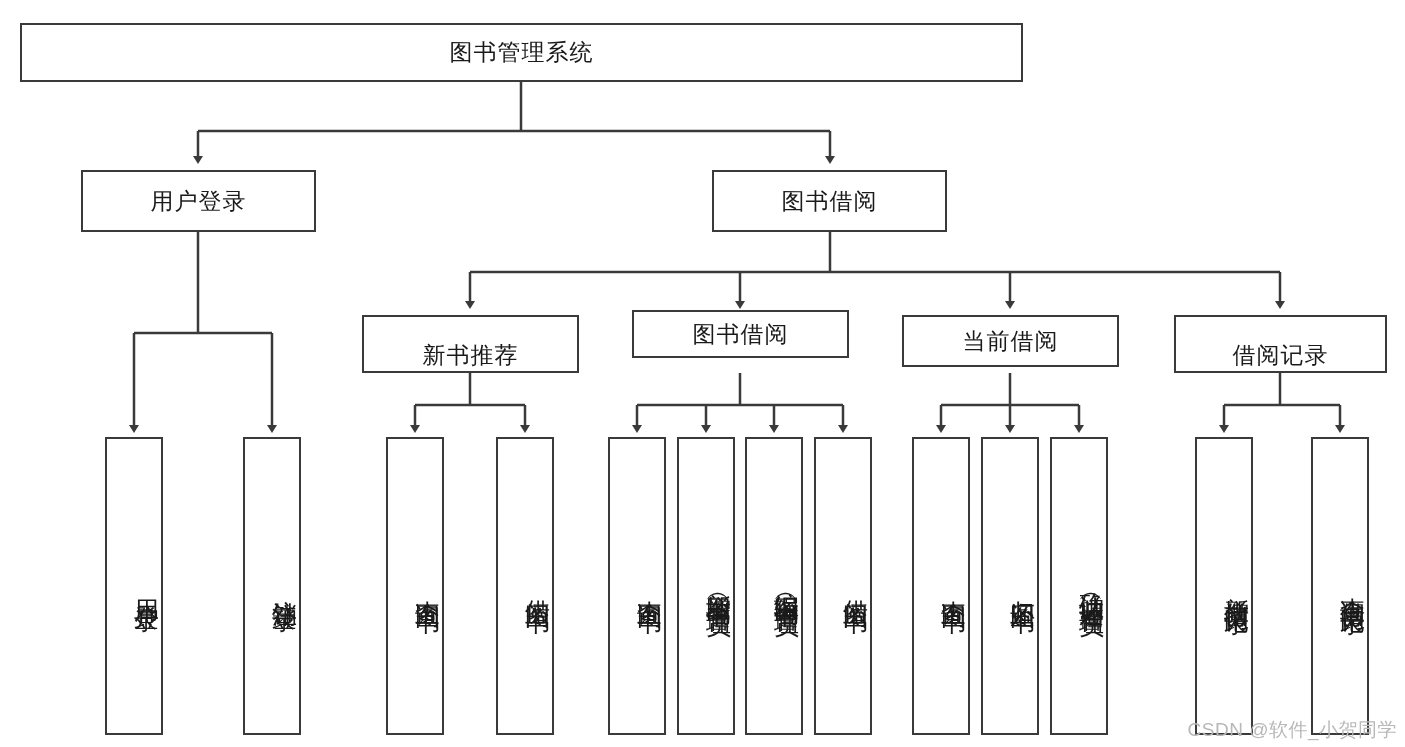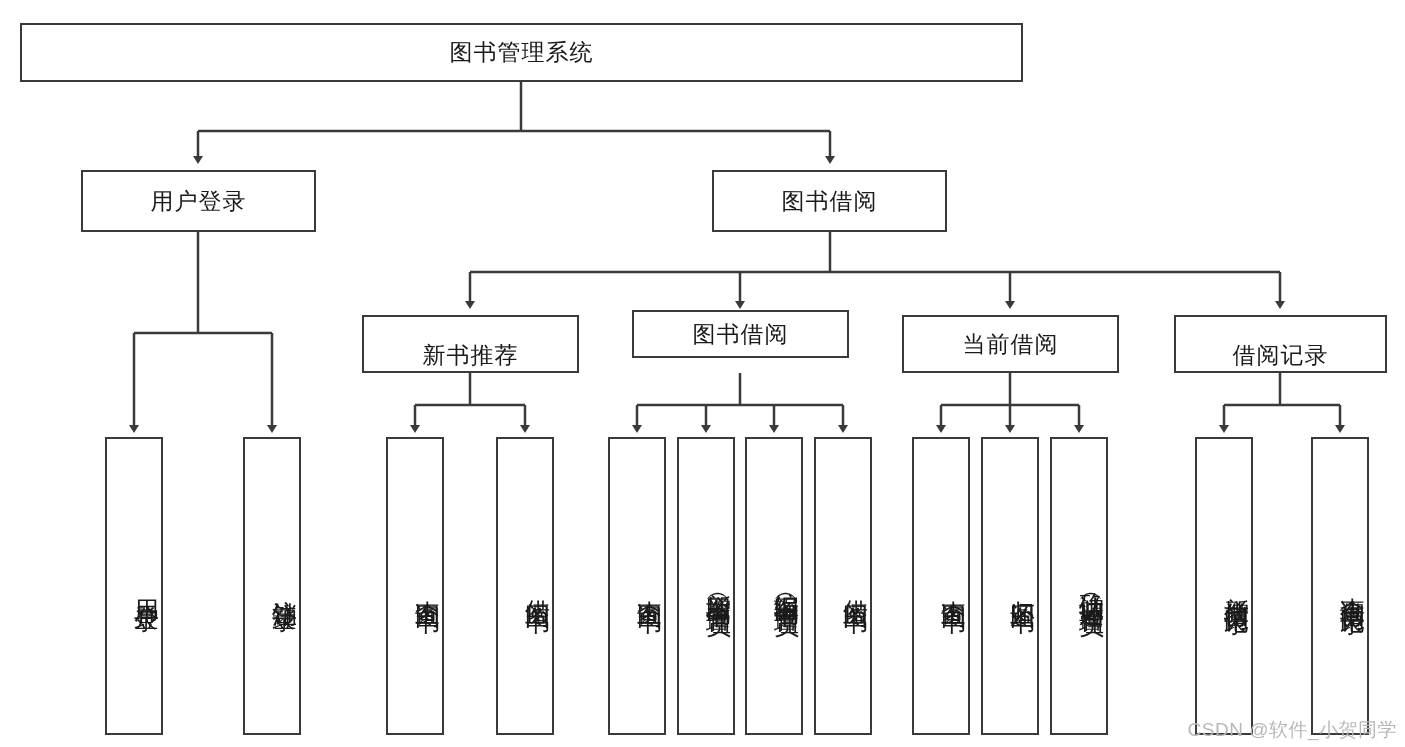--- a/index.html
+++ b/index.html
@@ -131,21 +131,21 @@
   <div class="node horiz" style="left:712px; top:170px; width:235px; height:62px;">
     <span>图书借阅</span>
   </div>
 
   <div class="node horiz" style="left:362px; top:315px; width:217px; height:58px;align-items:flex-end;">
     <span>新书推荐</span>
   </div>
   <div class="node horiz" style="left:632px; top:310px; width:217px; height:48px;font-family:Liberation Serif, serif;">
     <span>图书借阅</span>
   </div>
-  <div class="node horiz" style="left:902px; top:315px; width:217px; height:58px;">
+  <div class="node horiz" style="left:902px; top:315px; width:217px; height:52px;">
     <span>当前借阅</span>
   </div>
   <div class="node horiz" style="left:1174px; top:315px; width:213px; height:58px;align-items:flex-end;">
     <span>借阅记录</span>
   </div>
 
   <div class="node vert" style="left:105px; top:437px; width:58px; height:298px;">
     <span class="vtext">用户登录</span>
   </div>
   <div class="node vert" style="left:243px; top:437px; width:58px; height:298px;">

